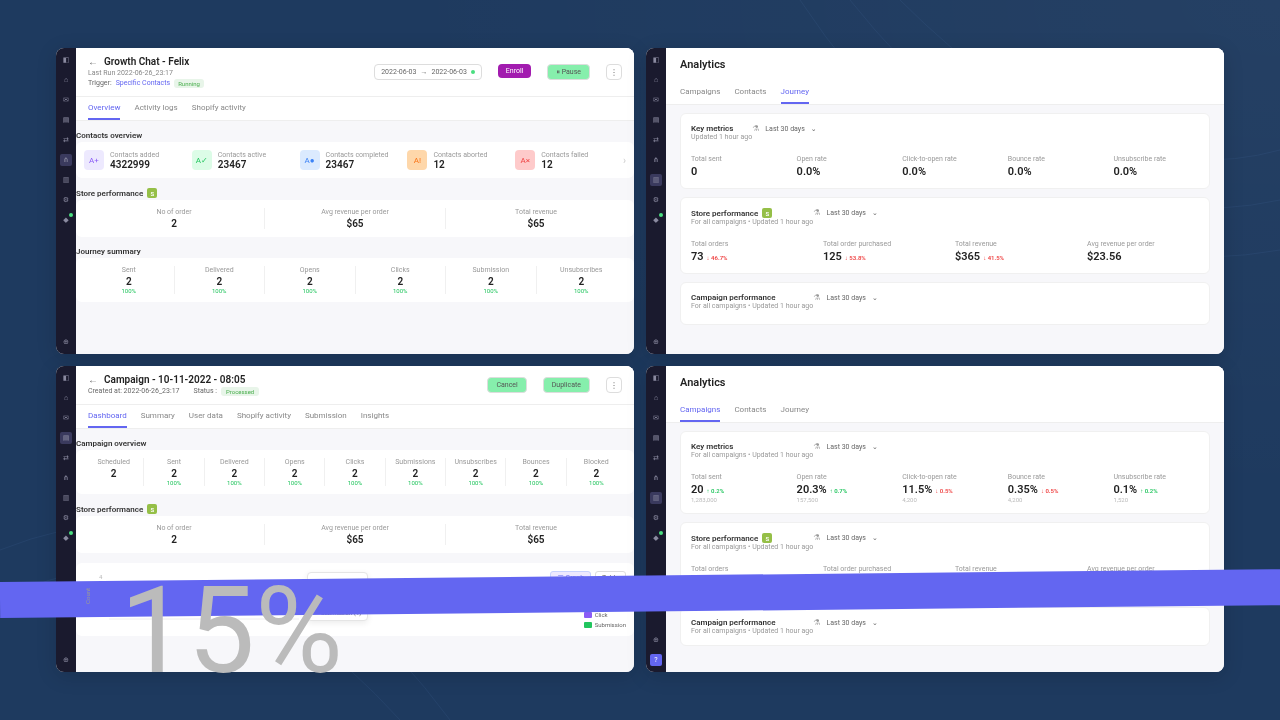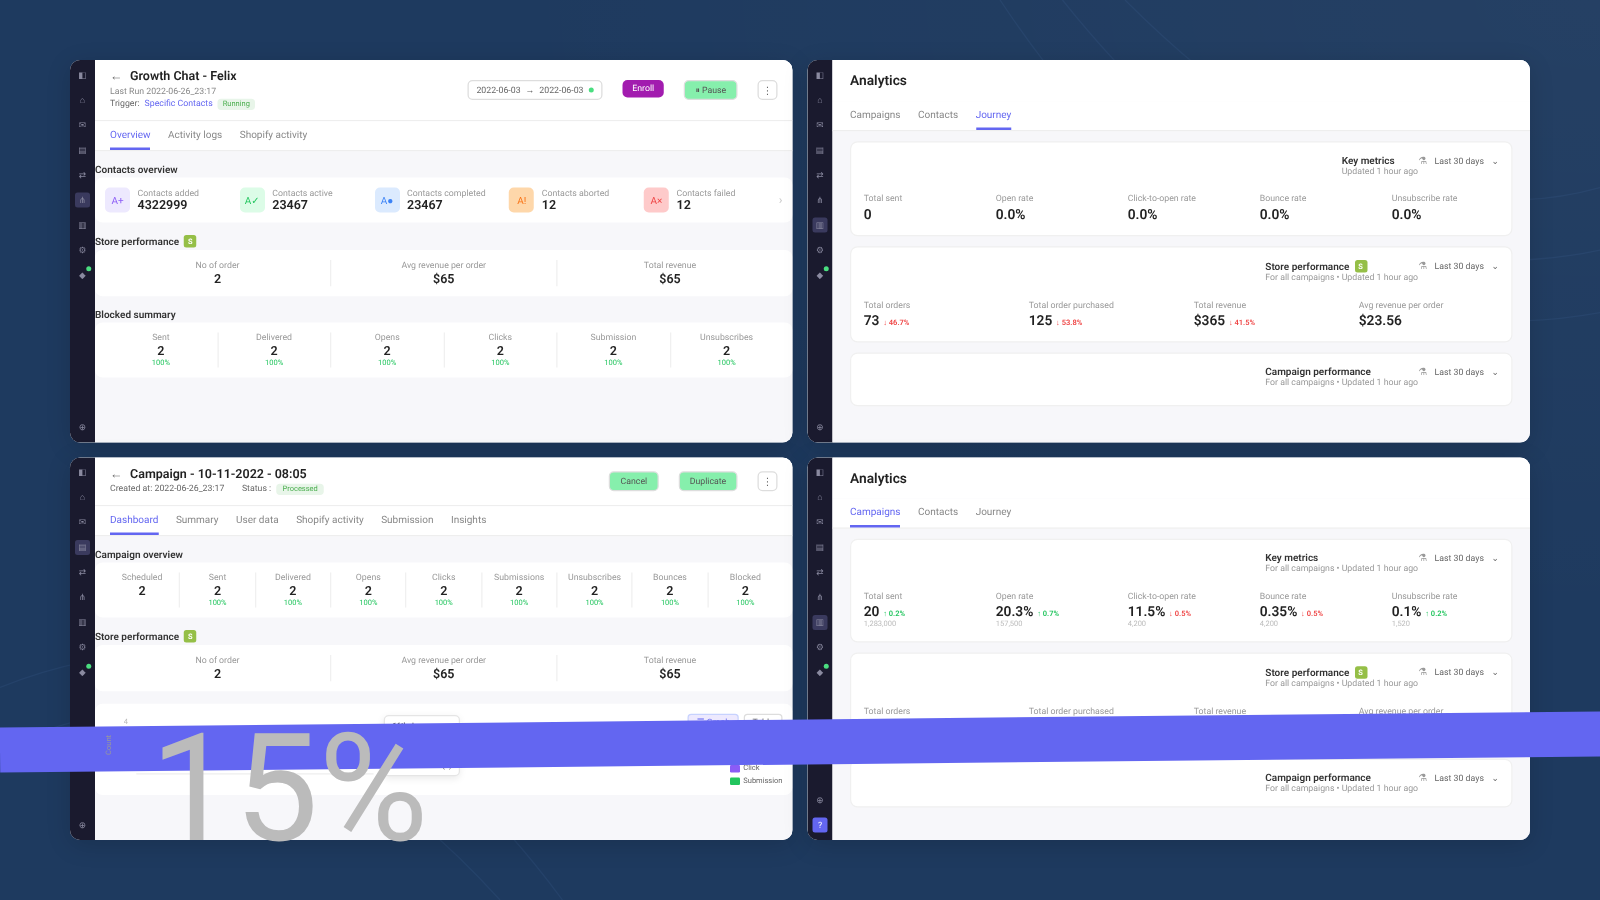--- a/index.html
+++ b/index.html
@@ -52,21 +52,21 @@
 .stat{flex:1;text-align:center;border-right:1px solid #f0f0f0}
 .stat:last-child{border-right:none}
 .stat-label{font-size:7px;color:#999;margin-bottom:2px}
 .stat-value{font-size:10px;font-weight:600;color:#222}
 .stat-pct{font-size:6px;color:#22c55e}
 .analytics-header{background:#fff;padding:10px 14px;font-size:11px;font-weight:600;color:#222}
 .analytics-tabs{display:flex;gap:14px;padding:0 14px;background:#fff;border-bottom:1px solid #eee}
 .ana-tab{padding:6px 0;font-size:8px;color:#888;border-bottom:2px solid transparent}
 .ana-tab.active{color:#6366f1;border-bottom-color:#6366f1}
 .ana-section{background:#fff;margin:8px 14px;border-radius:6px;padding:10px;border:1px solid #f0f0f0}
-.ana-sec-head{display:flex;justify-content:flex-end;align-items:flex-start;margin-bottom:8px}
+.ana-sec-head{display:flex;justify-content:flex-start;align-items:flex-start;margin-bottom:8px}
 .ana-sec-title{font-size:8px;font-weight:600;color:#333;display:flex;align-items:center;gap:4px}
 .ana-filter{display:flex;align-items:center;gap:6px;font-size:7px;color:#666}
 .filter-icon{color:#999;font-size:8px}
 .ana-metrics{display:flex;gap:20px}
 .ana-metric{flex:1}
 .ana-m-label{font-size:7px;color:#999;margin-bottom:2px}
 .ana-m-value{font-size:11px;font-weight:600;color:#222;display:flex;align-items:baseline;gap:3px}
 .delta-up{font-size:6px;color:#22c55e}
 .delta-down{font-size:6px;color:#ef4444}
 .ana-m-sub{font-size:6px;color:#bbb}
@@ -187,21 +187,21 @@
 <div class="stat">
                 <div class="stat-label">Avg revenue per order</div>
                 <div class="stat-value">$65</div>
               </div>
 <div class="stat">
                 <div class="stat-label">Total revenue</div>
                 <div class="stat-value">$65</div>
               </div>
 </div>
           </div>
-<div class="section-title">Blocked summary</div>
+<div class="section-title">Journey summary</div>
 <div class="card">
             <div class="stats-row">
 <div class="stat">
                 <div class="stat-label">Sent</div>
                 <div class="stat-value">2</div>
                 <div class="stat-pct">100%</div>
               </div>
 <div class="stat">
                 <div class="stat-label">Delivered</div>
                 <div class="stat-value">2</div>

